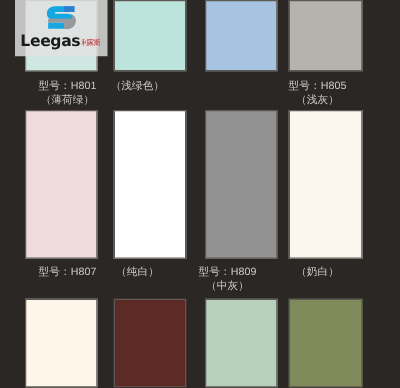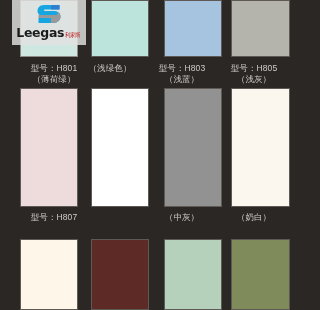--- a/index.html
+++ b/index.html
@@ -147,44 +147,42 @@
   </div>
 
   <div class="label-row" style="top:63px;">
     <div class="label-cell lcol0">
       <span class="label-model">型号：H801</span>
       <span class="label-name">（薄荷绿）</span>
     </div>
     <div class="label-cell lcol1">
       <span class="label-name">（浅绿色）</span>
     </div>
-    <div class="label-cell lcol2">
-      <span class="label-model">型号：H803</span>
-      <span class="label-name">（浅蓝）</span>
-    </div>
     <div class="label-cell lcol3">
       <span class="label-model">型号：H805</span>
       <span class="label-name">（浅灰）</span>
     </div>
   </div>
 
   <div class="swatch-row" style="top:88px;height:119px;">
     <div class="swatch col0" style="top:0px;width:58px;height:119px;background:#eddcdb;"></div>
     <div class="swatch col1" style="top:0px;width:58px;height:119px;background:#ffffff;"></div>
     <div class="swatch col2" style="top:0px;width:58px;height:119px;background:#929293;"></div>
     <div class="swatch col3" style="top:0px;width:59px;height:119px;background:#fbf6ee;"></div>
   </div>
 
   <div class="label-row" style="top:212px;padding-left:11px;">
     <div class="label-cell lcol0">
       <span class="label-model">型号：H807</span>
     </div>
     <div class="label-cell lcol1">
+      <span class="label-name">（纯白）</span>
     </div>
     <div class="label-cell lcol2">
+      <span class="label-model">型号：H809</span>
       <span class="label-name">（中灰）</span>
     </div>
     <div class="label-cell lcol3">
       <span class="label-name">（奶白）</span>
     </div>
   </div>
 
   <div class="swatch-row" style="top:239px;height:71px;">
     <div class="swatch col0" style="top:0px;width:58px;height:71px;background:#fdf6e9;"></div>
     <div class="swatch col1" style="top:0px;width:58px;height:71px;background:#5e2a26;"></div>

